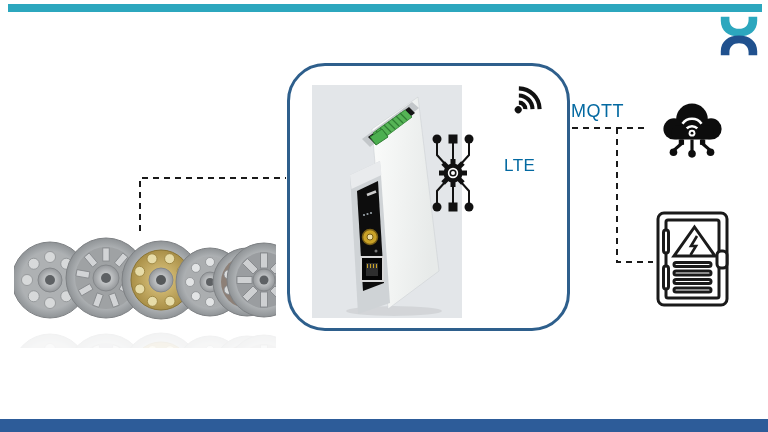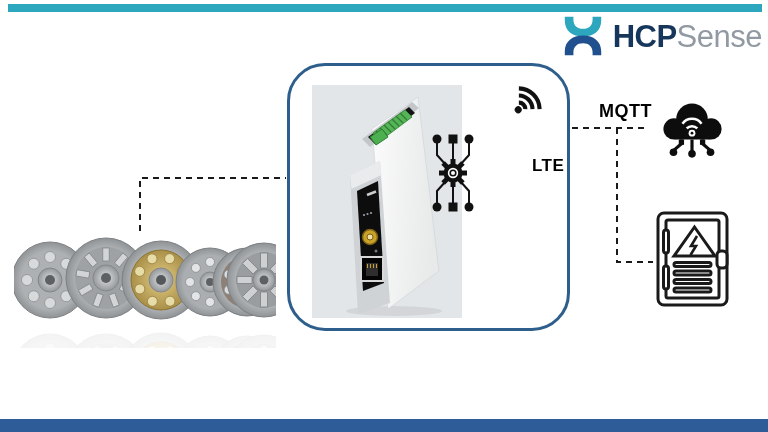--- a/index.html
+++ b/index.html
@@ -15,21 +15,21 @@
   #logo{top:14px;right:6px;display:flex;align-items:center;gap:7px;}
   #logo .brand-text{font-size:31px;line-height:1;letter-spacing:-0.5px;white-space:nowrap;}
   #logo .b-bold{font-weight:700;color:#16365C;}
   #logo .b-light{font-weight:400;color:#9199A3;}
   
   #gateway-box{
     left:287px;top:63px;width:283px;height:268px;box-sizing:border-box;
     border:3px solid #2E5F8C;border-radius:38px;background:#ffffff;
   }
   
-  .diag-label{color:#000000;font-weight:700;padding-left:28px;}
+  .diag-label{color:#0369a1;font-weight:400;}
   #mqtt-label{left:571px;top:101px;font-size:18px;letter-spacing:0.5px;}
   #lte-label{left:504px;top:156px;font-size:17px;letter-spacing:0.5px;}
   
   #connector-lines{left:0;top:0;width:768px;height:432px;pointer-events:none;}
   #bearings{left:14px;top:228px;width:262px;height:120px;}
   #device-photo{left:312px;top:85px;width:150px;height:233px;}
   #wifi-icon{left:504px;top:80px;width:44px;height:44px;}
   #gear-icon{left:432px;top:132px;width:42px;height:82px;}
   #cloud-icon{left:656px;top:94px;width:72px;height:72px;}
   #cabinet-icon{left:654px;top:210px;width:77px;height:99px;}
@@ -40,21 +40,20 @@
 <div id="canvas">
 
   <div id="top-bar" class="abs"></div>
   <div id="bottom-bar" class="abs"></div>
 
   <div id="logo" class="abs">
     <svg width="46" height="44" viewBox="0 0 48 44">
       <path d="M5,2 h9 v3 c0,6 4,9.5 10,9.5 c6,0 10,-3.5 10,-9.5 V2 h9 v4 c0,10.5 -8,16.5 -19,16.5 C13,22.5 5,16.5 5,6 Z" fill="#2CA7BE"></path>
       <path d="M5,42 h9 v-3 c0,-6 4,-9.5 10,-9.5 c6,0 10,3.5 10,9.5 v3 h9 v-4 c0,-10.5 -8,-16.5 -19,-16.5 C13,21.5 5,27.5 5,38 Z" fill="#20518E"></path>
     </svg>
-    <div class="brand-text"><span class="b-bold">HCP</span><span class="b-light">Sense</span></div>
   </div>
 
   <svg id="connector-lines" class="abs" viewBox="0 0 768 432">
     <g fill="none" stroke="#1a1a1a" stroke-width="2" stroke-dasharray="6 5">
       <path d="M140,231 V178 H286"></path>
       <path d="M572,128 H648"></path>
       <path d="M617,128 V262 H653"></path>
     </g>
   </svg>
 

